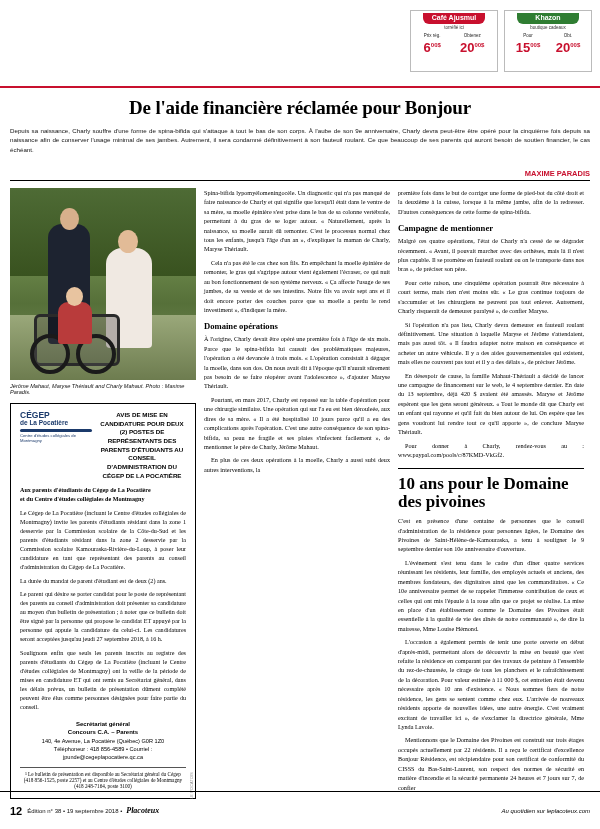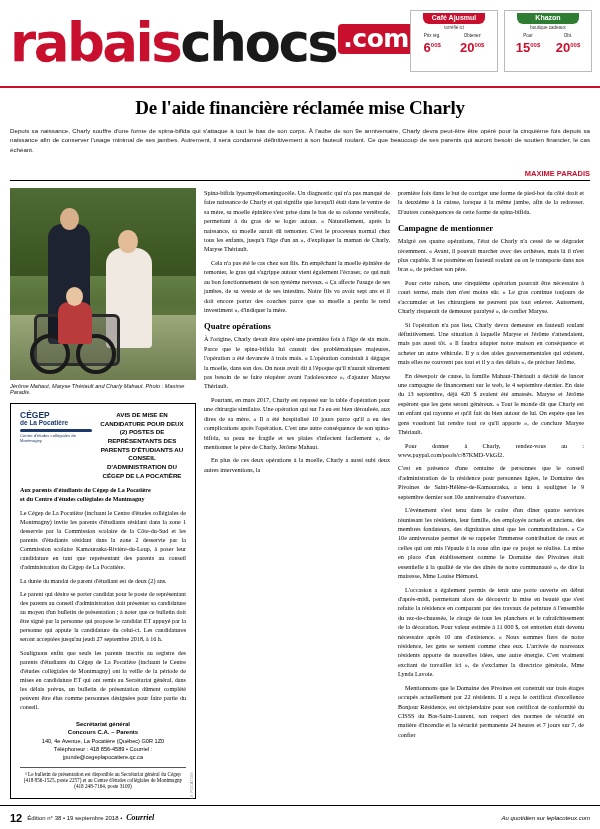--- a/index.html
+++ b/index.html
@@ -306,21 +306,21 @@
     padding-top: 6px;
     margin: 9px 0 5px 0;
     line-height: 1.05;
   }
 
   
   .footer {
     position: absolute;
     left: 0; bottom: 0;
     width: 600px;
-    height: 24px;
+    height: 38px;
     border-top: 1.5px solid #000;
     display: flex;
     align-items: center;
     padding: 0 10px;
     font-family: "Liberation Sans", sans-serif;
   }
   .folio {
     font-size: 11px;
     font-weight: bold;
     margin-right: 5px;
@@ -339,23 +339,20 @@
   .footer-right {
     margin-left: auto;
     font-size: 6px;
     font-style: italic;
   }
 </style>
 </head>
 <body>
 
 <div class="masthead">
-  <div class="logo">
-    <span class="rabais">rabais</span><span class="chocs">chocs</span><span class="dotcom">.com</span>
-  </div>
 
   <div class="ads">
     <div class="ad-box">
       <div class="ad-brand">Café Ajusmul</div>
       <div class="ad-sub">torréfié ici</div>
       <div class="ad-row">
         <div>
           <span class="ad-price-label">Prix rég.</span>
           <span class="ad-price"><span>6</span><sup>00$</sup></span>
         </div>
@@ -376,21 +373,21 @@
         </div>
         <div>
           <span class="ad-price-label">Obt.</span>
           <span class="ad-price"><span>20</span><sup>00$</sup></span>
         </div>
       </div>
     </div>
   </div>
 </div>
 
-<div class="headline">De l'aide financière réclamée mise Charly</div>
+<div class="headline">De l'aide financière réclamée pour Bonjour</div>
 <div class="deck">Depuis sa naissance, Charly souffre d'une forme de spina-bifida qui s'attaque à tout le bas de son corps. À l'aube de son 9e anniversaire, Charly devra peut-être être opéré pour la cinquième fois depuis sa naissance afin de conserver l'usage minimal de ses jambes. Autrement, il sera condamné définitivement à son fauteuil roulant. Ce que beaucoup de ses parents qui auront besoin de soutien financier, le cas échéant.</div>
 <div class="byline">MAXIME PARADIS</div>
 
 <div class="content">
 
   <div class="col">
     <div class="photo">
       <div class="hedge"></div>
       <div class="ground"></div>
       <div class="man"></div>
@@ -431,40 +428,41 @@
       </div>
 
       <div class="footnote">¹ Le bulletin de présentation est disponible au Secrétariat général du Cégep (418 856-1525, poste 2257) et au Centre d'études collégiales de Montmagny (418 248-7164, poste 3100)</div>
       <div class="vert-credit">LE POCATOIS</div>
     </div>
   </div>
 
   <div class="col-mid">
     <p class="body noind">Spina-bifida lypomyélomeningocèle. Un diagnostic qui n'a pas manqué de faire naissance de Charly et qui signifie que lorsqu'il était dans le ventre de sa mère, sa moelle épinière s'est prise dans le bas de sa colonne vertébrale, permettant à du gras de se loger autour. « Naturellement, après la naissance, sa moelle aurait dû remonter. C'est le processus normal chez tous les enfants, jusqu'à l'âge d'un an », d'expliquer la maman de Charly, Maryse Thériault.</p>
     <p class="body">Cela n'a pas été le cas chez son fils. En empêchant la moelle épinière de remonter, le gras qui s'agrippe autour vient également l'écraser, ce qui nuit au bon fonctionnement de son système nerveux. « Ça affecte l'usage de ses jambes, de sa vessie et de ses intestins. Notre fils va avoir sept ans et il doit encore porter des couches parce que sa moelle a perdu le rend investiment », d'indiquer la mère.</p>
-    <h3 class="sub">Quatre opérations</h3>
+    <h3 class="sub">Domaine opérations</h3>
     <p class="body noind">À l'origine, Charly devait être opéré une première fois à l'âge de six mois. Parce que le spina-bifida lui causait des problématiques majeures, l'opération a été devancée à trois mois. « L'opération consistait à dégager la moelle, dans son dos. On nous avait dit à l'époque qu'il n'aurait sûrement pas besoin de se faire réopérer avant l'adolescence », d'ajouter Maryse Thériault.</p>
     <p class="body">Pourtant, en mars 2017, Charly est repassé sur la table d'opération pour une chirurgie similaire. Une opération qui sur l'a eu est bien dérouleée, aux dires de sa mère. « Il a été hospitalisé 10 jours parce qu'il a eu des complications après l'opération. C'est une autre conséquence de son spina-bifida, sa peau ne fragile et ses plaies s'infectent facilement », de mentionner le père de Charly, Jérôme Mahaut.</p>
     <p class="body">En plus de ces deux opérations à la moelle, Charly a aussi subi deux autres interventions, la</p>
   </div>
 
   <div class="col-right">
     <p class="body noind">première fois dans le but de corriger une forme de pied-bot du côté droit et la deuxième à la cuisse, lorsque à la même jambe, afin de la redresser. D'autres conséquences de cette forme de spina-bifida.</p>
     <h3 class="sub">Campagne de mentionner</h3>
     <p class="body noind">Malgré ces quatre opérations, l'état de Charly n'a cessé de se dégrader récemment. « Avant, il pouvait marcher avec des orthèses, mais là il n'est plus capable. Il se promène en fauteuil roulant ou on le transporte dans nos bras », de préciser son père.</p>
     <p class="body">Pour cette raison, une cinquième opération pourrait être nécessaire à court terme, mais rien n'est moins sûr. « Le gras continue toujours de s'accumuler et les chirurgiens ne peuvent pas tout enlever. Autrement, Charly risquerait de demeurer paralysé », de confier Maryse.</p>
     <p class="body">Si l'opération n'a pas lieu, Charly devra demeurer en fauteuil roulant définitivement. Une situation à laquelle Maryse et Jérôme s'attendaient, mais pas aussi tôt. « Il faudra adapter notre maison en conséquence et acheter un autre véhicule. Il y a des aides gouvernementales qui existent, mais elles ne couvrent pas tout et il y a des délais », de préciser Jérôme.</p>
     <p class="body">En désespoir de cause, la famille Mahaut-Thériault a décidé de lancer une campagne de financement sur le web, le 4 septembre dernier. En date du 13 septembre, déjà 420 $ avaient été amassés. Maryse et Jérôme espèrent que les gens seront généreux. « Tout le monde dit que Charly est un enfant qui rayonne et qu'il fait du bien autour de lui. On espère que les gens voudront lui rendre tout ce qu'il apporte », de conclure Maryse Thériault.</p>
     <p class="body">Pour donner à Charly, rendez-vous au : www.paypal.com/pools/c/87KMD-VkGf2.</p>
 
+    <div class="pivoines-title">10 ans pour le Domaine des pivoines</div>
     <p class="body noind">C'est en présence d'une centaine de personnes que le conseil d'administration de la résidence pour personnes âgées, le Domaine des Pivoines de Saint-Hélène-de-Kamouraska, a tenu à souligner le 9 septembre dernier son 10e anniversaire d'ouverture.</p>
     <p class="body">L'événement s'est tenu dans le cadre d'un dîner quatre services réunissant les résidents, leur famille, des employés actuels et anciens, des membres fondateurs, des dignitaires ainsi que les commanditaires. « Ce 10e anniversaire permet de se rappeler l'immense contribution de ceux et celles qui ont mis l'épaule à la roue afin que ce projet se réalise. La mise en place d'un établissement comme le Domaine des Pivoines était essentielle à la qualité de vie des aînés de notre communauté », de dire la mairesse, Mme Louise Hémond.</p>
     <p class="body">L'occasion a également permis de tenir une porte ouverte en début d'après-midi, permettant alors de découvrir la mise en beauté que s'est refaite la résidence en comparant par des travaux de peinture à l'ensemble du rez-de-chaussée, le cirage de tous les planchers et le rafraîchissement de la décoration. Pour valeur estimée à 11 000 $, cet entretien était devenu nécessaire après 10 ans d'existence. « Nous sommes fiers de notre résidence, les gens se sentent comme chez eux. L'arrivée de nouveaux résidents apporte de nouvelles idées, une autre énergie. C'est vraiment excitant de travailler ici », de s'exclamer la directrice générale, Mme Lynda Lavoie.</p>
     <p class="body">Mentionnons que le Domaine des Pivoines est construit sur trois étages occupés actuellement par 22 résidents. Il a reçu le certificat d'excellence Bonjour Résidence, est récipiendaire pour son certificat de conformité du CISSS du Bas-Saint-Laurent, son respect des normes de sécurité en matière d'incendie et la sécurité permanente 24 heures et 7 jours sur 7, de confier</p>
   </div>
 </div>
 
 <div class="footer">
   <span class="folio">12</span>
   <span class="footer-meta">Édition n° 38  •  19 septembre 2018  •</span>
-  <span class="footer-logo">Courriel</span>
+  <span class="footer-logo">Placoteux</span>
   <span class="footer-right">Au quotidien sur leplacoteux.com</span>
 </div>
 
 </body></html>

